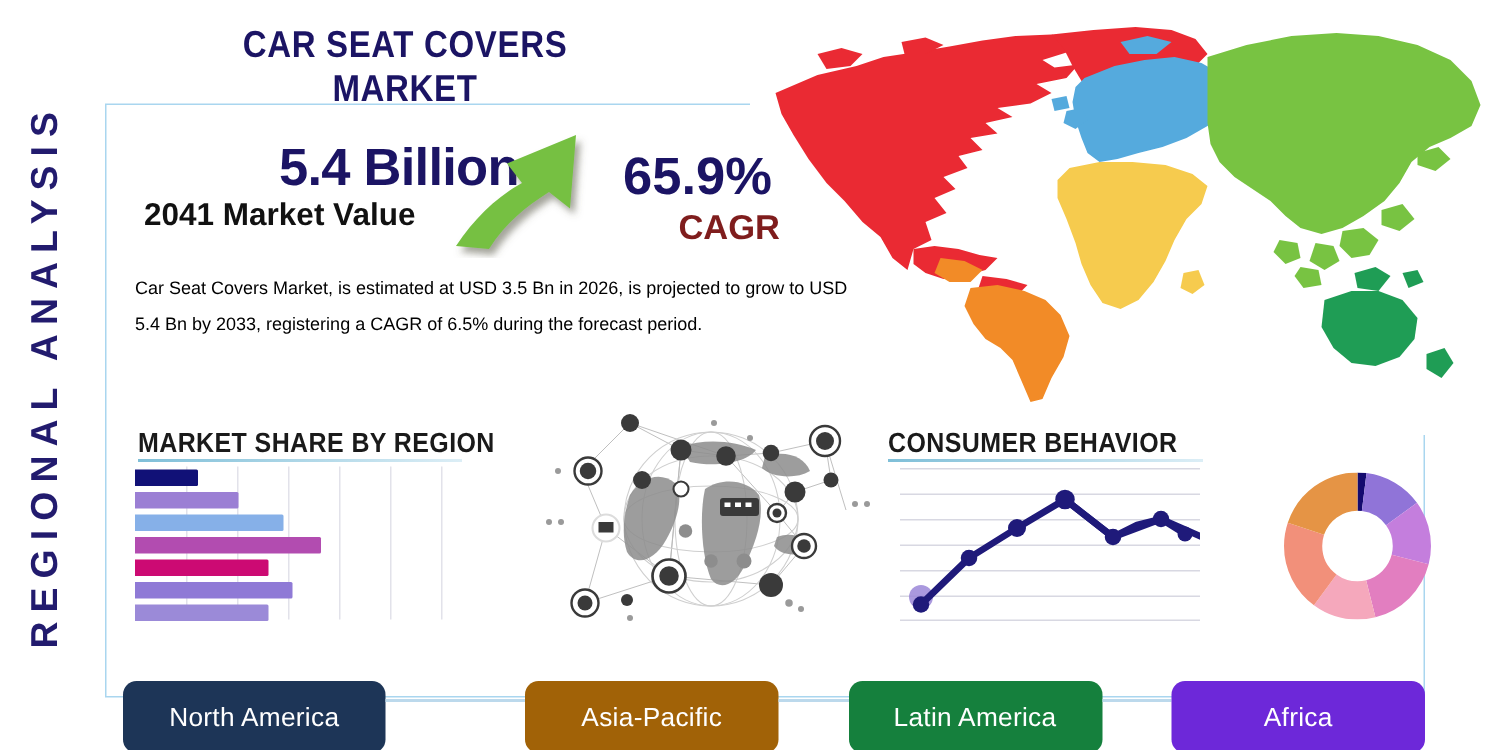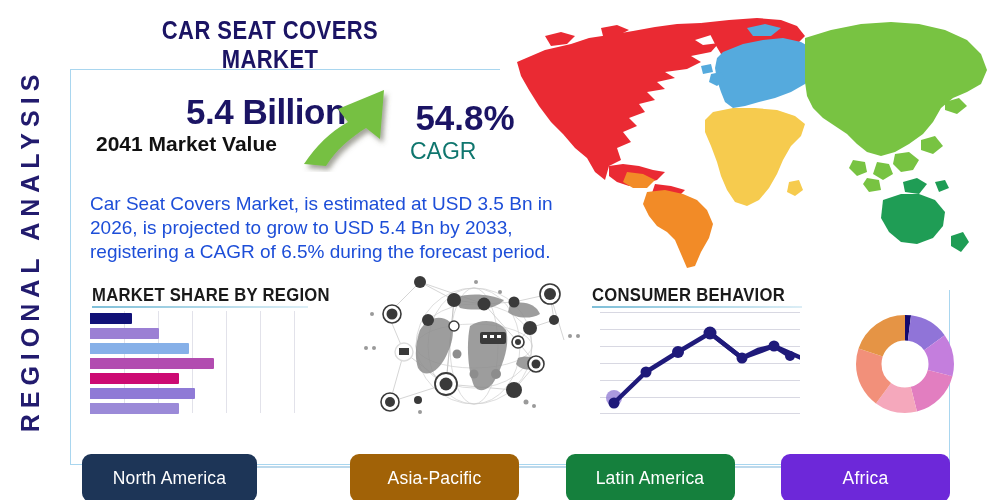--- a/index.html
+++ b/index.html
@@ -74,35 +74,34 @@
     position: absolute; left: 8px; top: 40px;
     font-size: 21px; font-weight: bold; color: #111111;
   }
   #cagr-value {
     position: absolute; left: 410px; top: 98px;
     font-size: 35px; font-weight: bold; color: #1b1464;
     width: 110px; text-align: center;
   }
   #cagr-label {
     position: absolute; left: 410px; top: 138px;
-    font-size: 23px; font-weight: normal; color: #0f766e;
-    width: 110px; text-align: left;
+    font-size: 23px; font-weight: bold; color: #7f1d1d;
+    width: 110px; text-align: right;
   }
 
   #arrow { position: absolute; left: 300px; top: 84px; width: 110px; height: 88px; }
 
   
   #description {
     position: absolute;
     left: 90px; top: 180px;
     width: 492px;
-    font-size: 19px;
+    font-size: 12px;
     line-height: 24px;
-    color: #1d4ed8;
-    margin-top: 12px;
+    color: #000000;
   }
 
   
   .section-head {
     position: absolute;
     font-size: 18.5px;
     font-weight: bold;
     color: #1a1a1a;
     letter-spacing: 0.3px;
     transform: scaleX(0.9);
@@ -229,21 +228,21 @@
   <svg viewBox="0 0 110 88" width="110" height="88" xmlns="http://www.w3.org/2000/svg">
     <defs>
       <filter id="arrShadow" x="-20%" y="-20%" width="150%" height="150%">
         <feDropShadow dx="3" dy="4" stdDeviation="2.5" flood-color="#5a5a4a" flood-opacity="0.55"></feDropShadow>
       </filter>
     </defs>
     <path filter="url(#arrShadow)" fill="#76c043" d="M4 80 C16 62 30 48 48 38 L38 25 L84 6 L80 55 L66 44 C50 54 36 66 26 82 Z"></path>
   </svg>
 </div>
 
-<div id="cagr-value">54.8%</div>
+<div id="cagr-value">65.9%</div>
 <div id="cagr-label">CAGR</div>
 
 <div id="description">Car Seat Covers Market, is estimated at USD 3.5 Bn in 2026, is projected to grow to USD 5.4 Bn by 2033, registering a CAGR of 6.5% during the forecast period.</div>
 
 <div class="section-head" style="left:92px; top:284px;">MARKET SHARE BY REGION</div>
 <div class="section-rule" style="left:92px; top:306px; width:216px;"></div>
 
 <div id="bar-chart">
   <div class="grid" style="left:34px;"></div>
   <div class="grid" style="left:68px;"></div>

